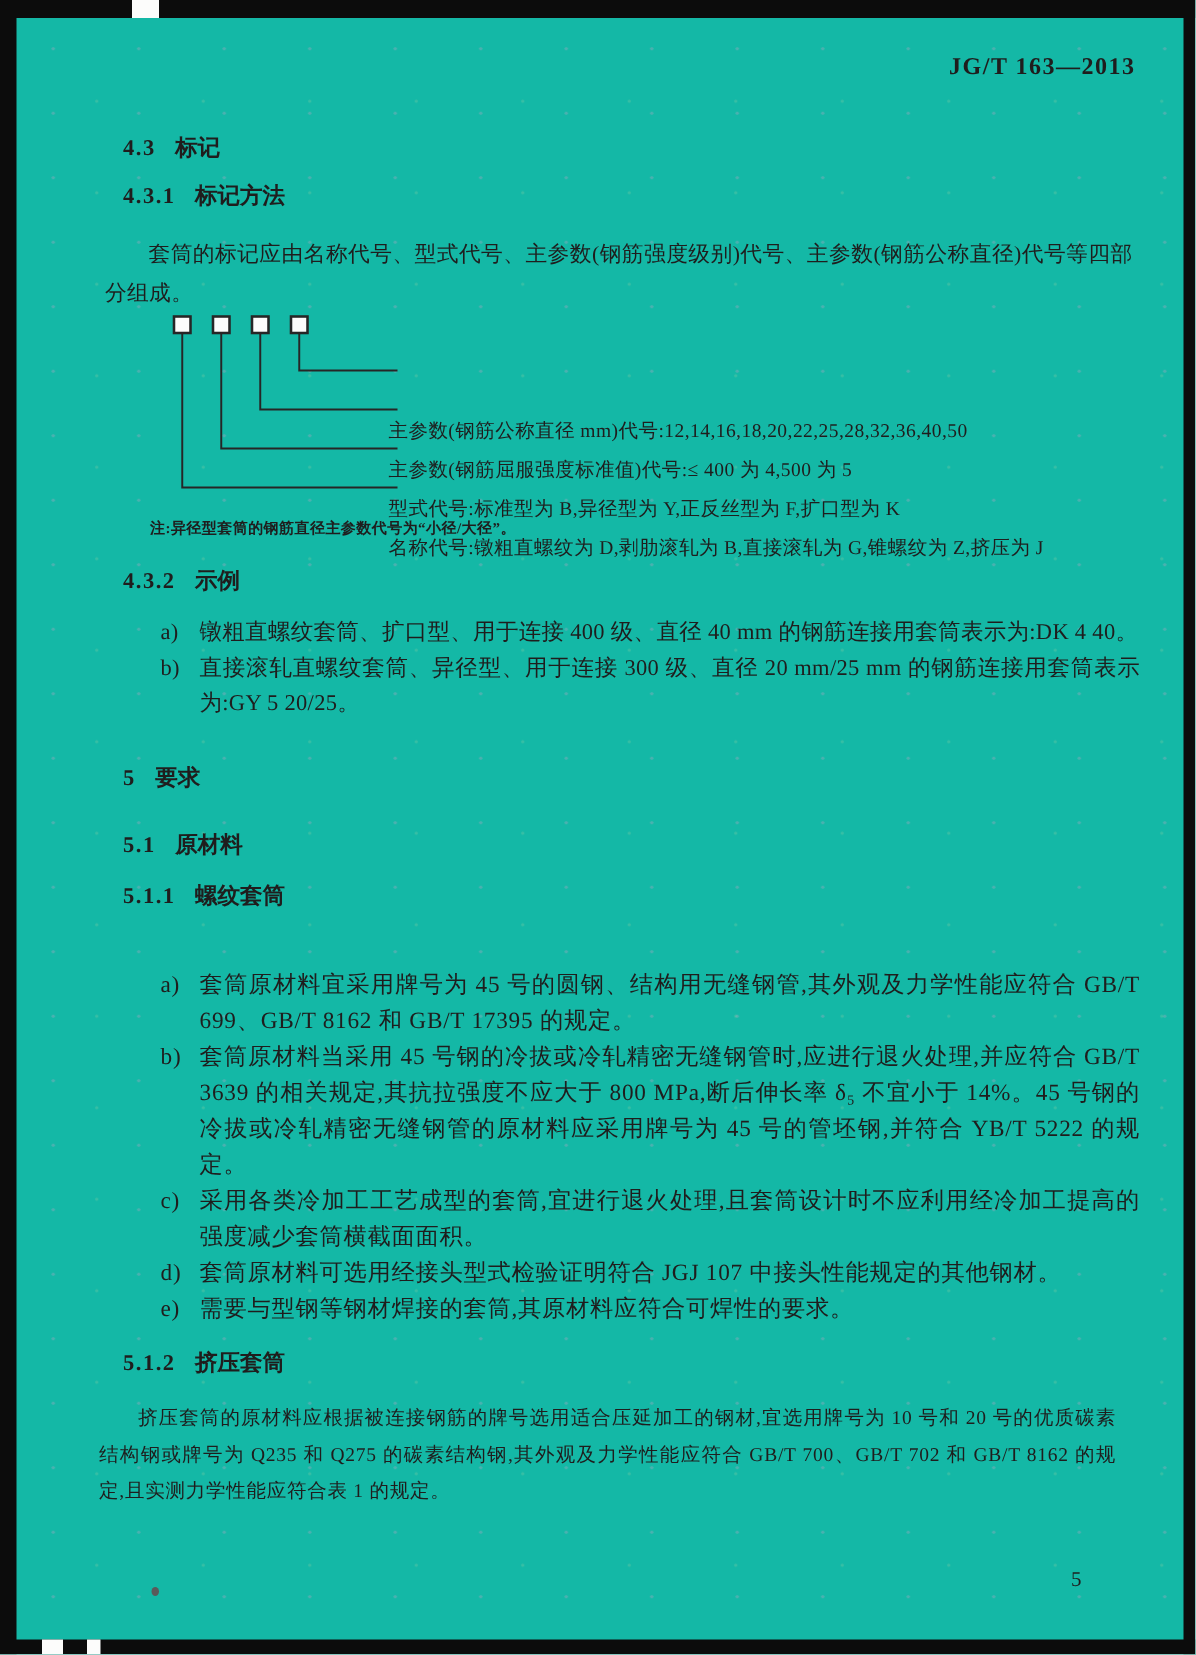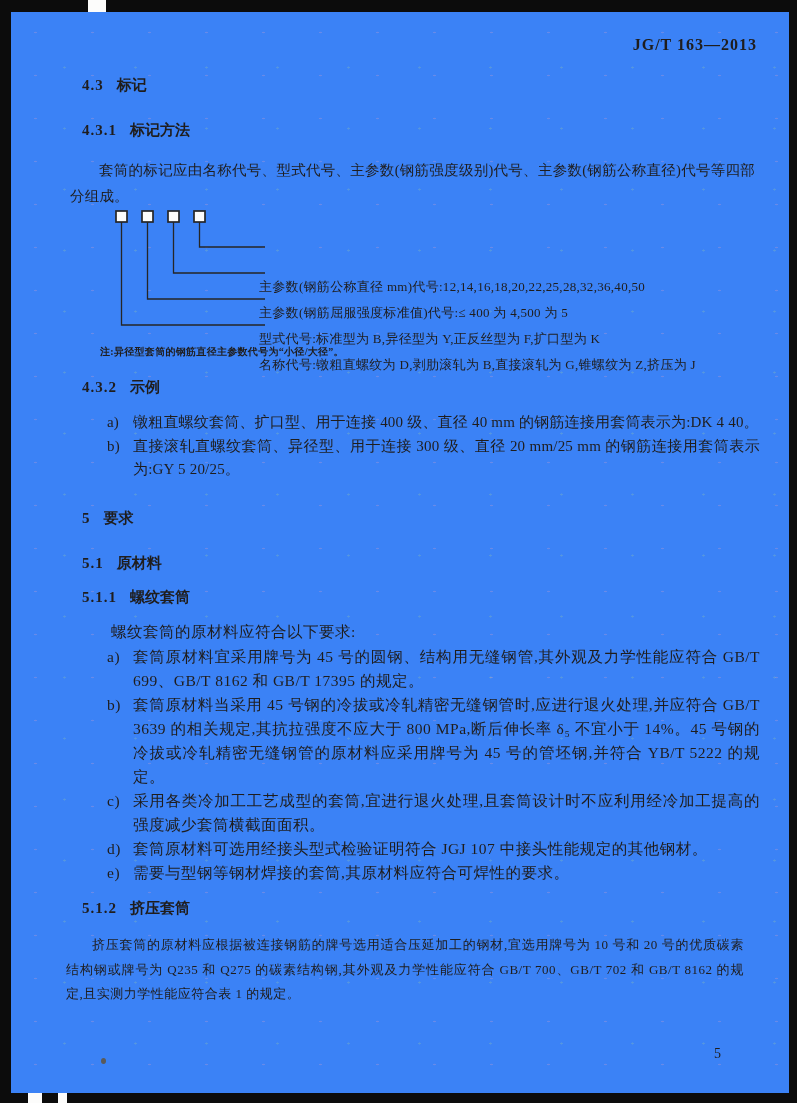--- a/index.html
+++ b/index.html
@@ -1,19 +1,19 @@
 <!DOCTYPE html>
 <html lang="zh"><head>
 <meta charset="utf-8">
 <style>
   html,body{margin:0;padding:0;background:#ffffff;}
   .page{
     position:relative;
     width:797px;height:1103px;
-    background:#3b82f6;
+    background:#14b8a6;
     overflow:hidden;
     font-family:"Liberation Serif","DejaVu Serif",serif;
     color:#1f1d1d;
   }
   
   .page::before{
     content:"";position:absolute;inset:0;pointer-events:none;
     background-image:
       radial-gradient(rgba(216,160,200,.28) 1px, transparent 1.4px),
       radial-gradient(rgba(160,210,160,.25) 1px, transparent 1.4px);
@@ -28,21 +28,21 @@
   .bar-bottom{bottom:0;left:0;width:797px;height:10px;}
   .notch{position:absolute;background:#fcfcfb;}
   .n1{top:0;left:88px;width:18px;height:12px;}
   .n2{bottom:0;left:28px;width:14px;height:10px;}
   .n3{bottom:0;left:58px;width:9px;height:10px;}
 
   .abs{position:absolute;}
   .doc-code{top:36px;right:40px;font-size:16px;font-weight:700;letter-spacing:1px;}
   .h{font-size:15px;font-weight:700;}
   .h .num{margin-right:13px;letter-spacing:1px;}
-  .h43{top:76px;left:82px;}
+  .h43{top:89px;left:82px;}
   .h431{top:121px;left:82px;}
   .para431{top:157px;left:70px;width:685px;font-size:14.5px;line-height:26px;
            text-align:justify;text-indent:2em;letter-spacing:.2px;}
   .diagram{top:205px;left:82px;width:690px;height:142px;}
   .diagram svg{position:absolute;top:0;left:0;}
   .dlabel{position:absolute;left:177px;font-size:13px;letter-spacing:.3px;
           white-space:nowrap;font-weight:500;margin-top:40px;}
   .dl1{top:33px;} .dl2{top:59px;} .dl3{top:85px;} .dl4{top:111px;}
   .note{top:345px;left:100px;font-size:10px;font-weight:600;letter-spacing:.3px;}
   .h432{top:378px;left:82px;}
@@ -130,21 +130,20 @@
   <div class="abs h h5">
     <span class="num">5</span><span>要求</span>
   </div>
   <div class="abs h h51">
     <span class="num">5.1</span><span>原材料</span>
   </div>
   <div class="abs h h511">
     <span class="num">5.1.1</span><span>螺纹套筒</span>
   </div>
 
-  <div class="abs intro511">螺纹套筒的原材料应符合以下要求:</div>
 
   <div class="abs list511">
     <div class="li">
       <span class="mk">a)</span>
       <div class="tx">套筒原材料宜采用牌号为 45 号的圆钢、结构用无缝钢管,其外观及力学性能应符合 GB/T 699、GB/T 8162 和 GB/T 17395 的规定。</div>
     </div>
     <div class="li">
       <span class="mk">b)</span>
       <div class="tx">套筒原材料当采用 45 号钢的冷拔或冷轧精密无缝钢管时,应进行退火处理,并应符合 GB/T 3639 的相关规定,其抗拉强度不应大于 800 MPa,断后伸长率 δ₅ 不宜小于 14%。45 号钢的冷拔或冷轧精密无缝钢管的原材料应采用牌号为 45 号的管坯钢,并符合 YB/T 5222 的规定。</div>
     </div>

